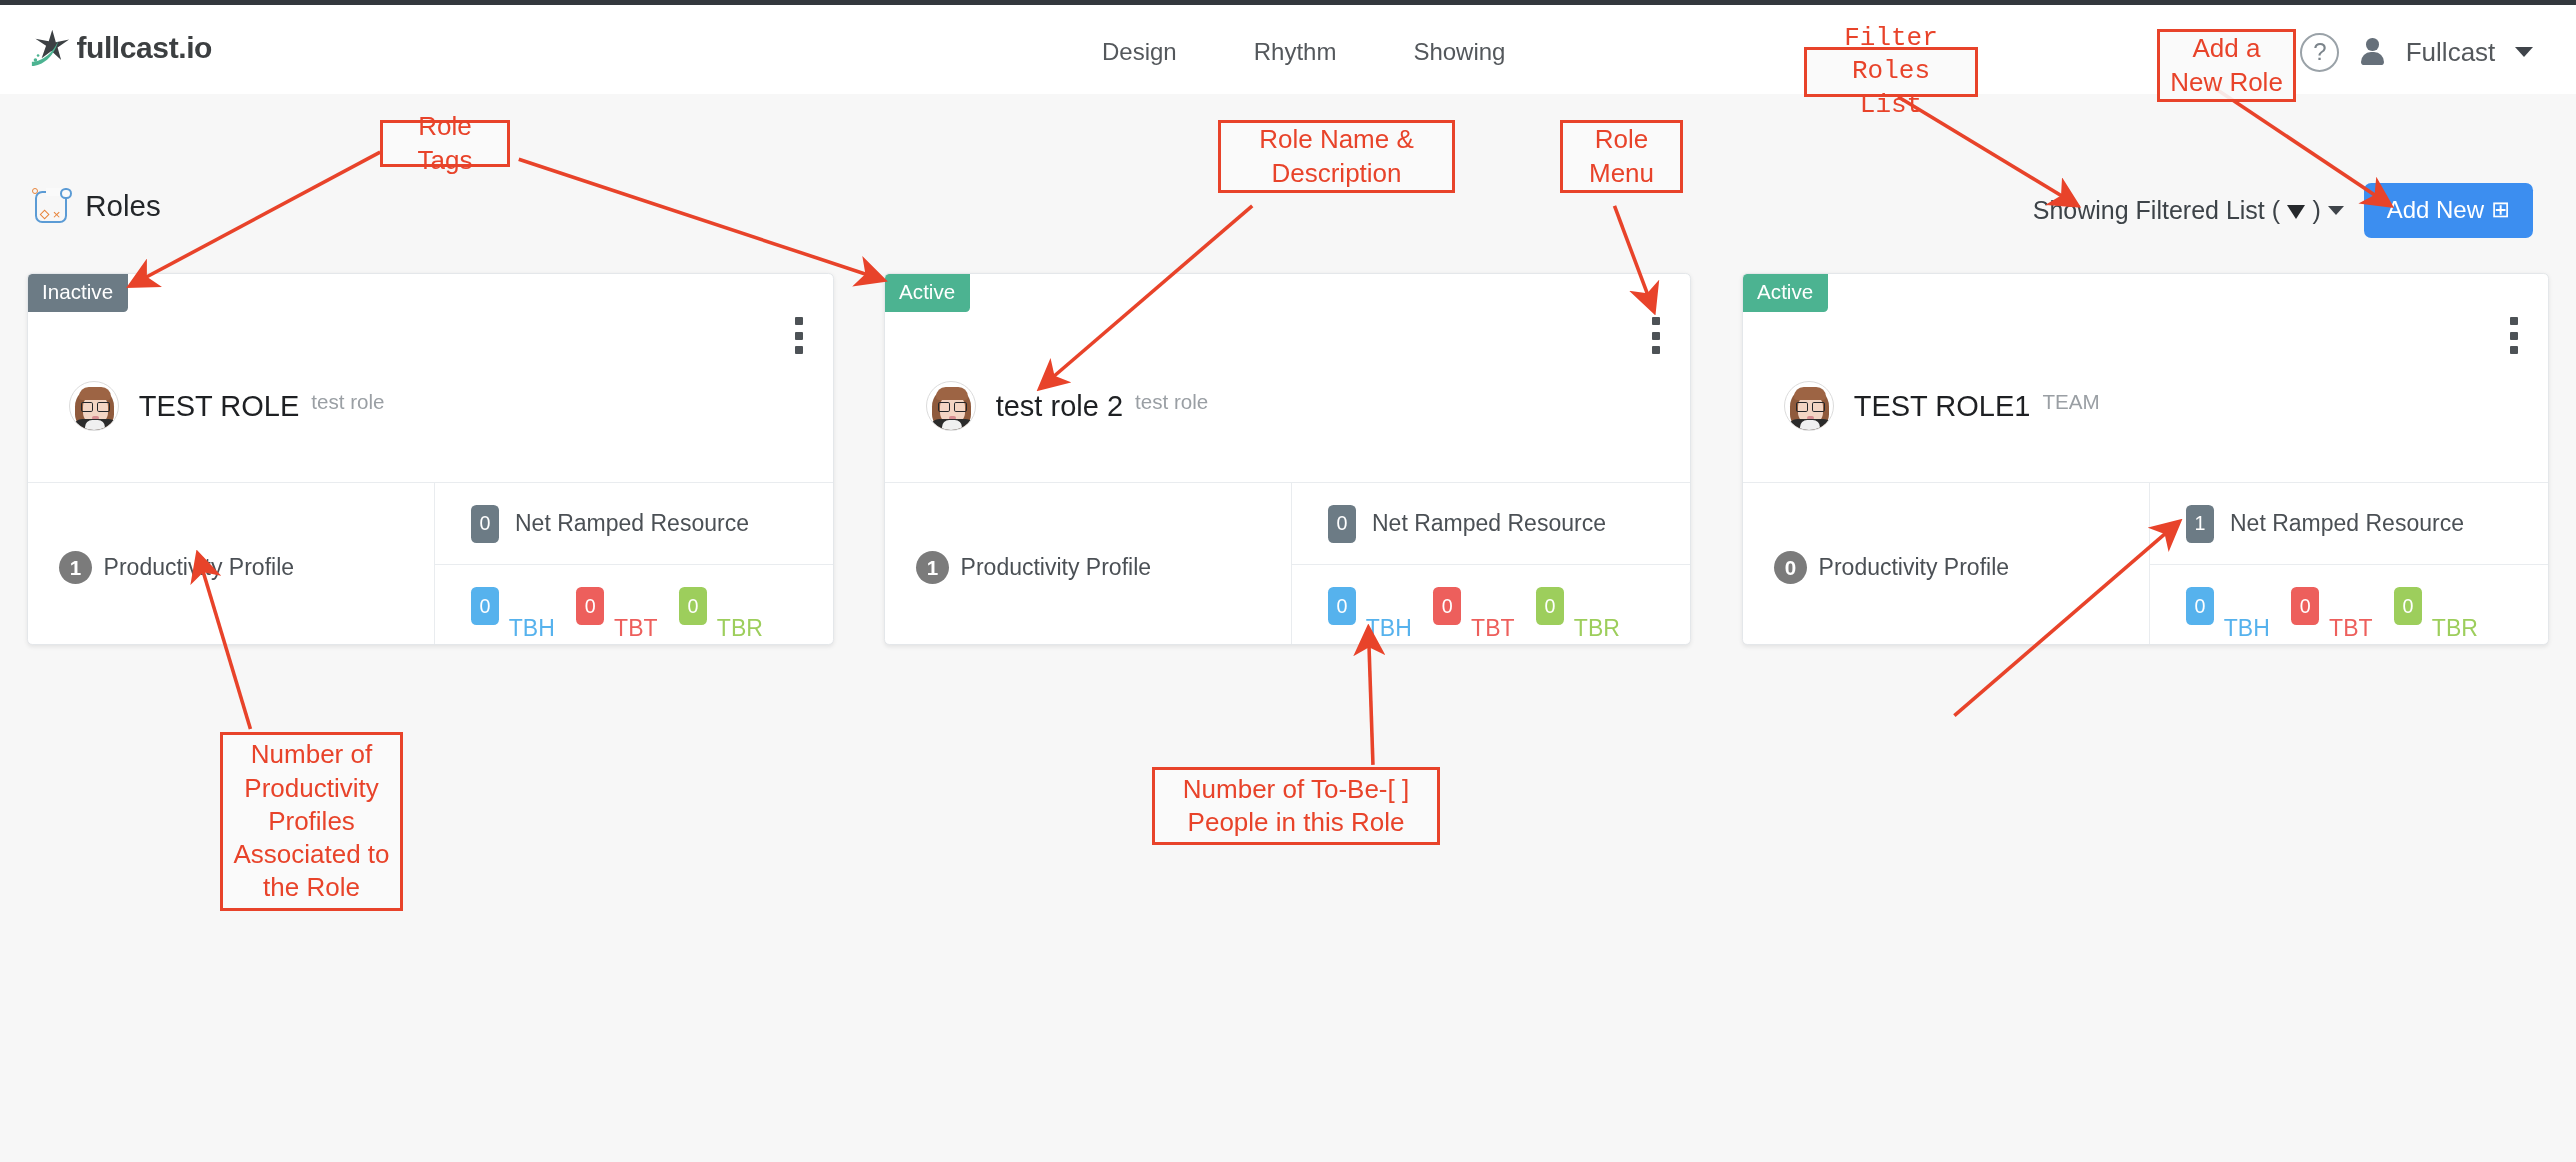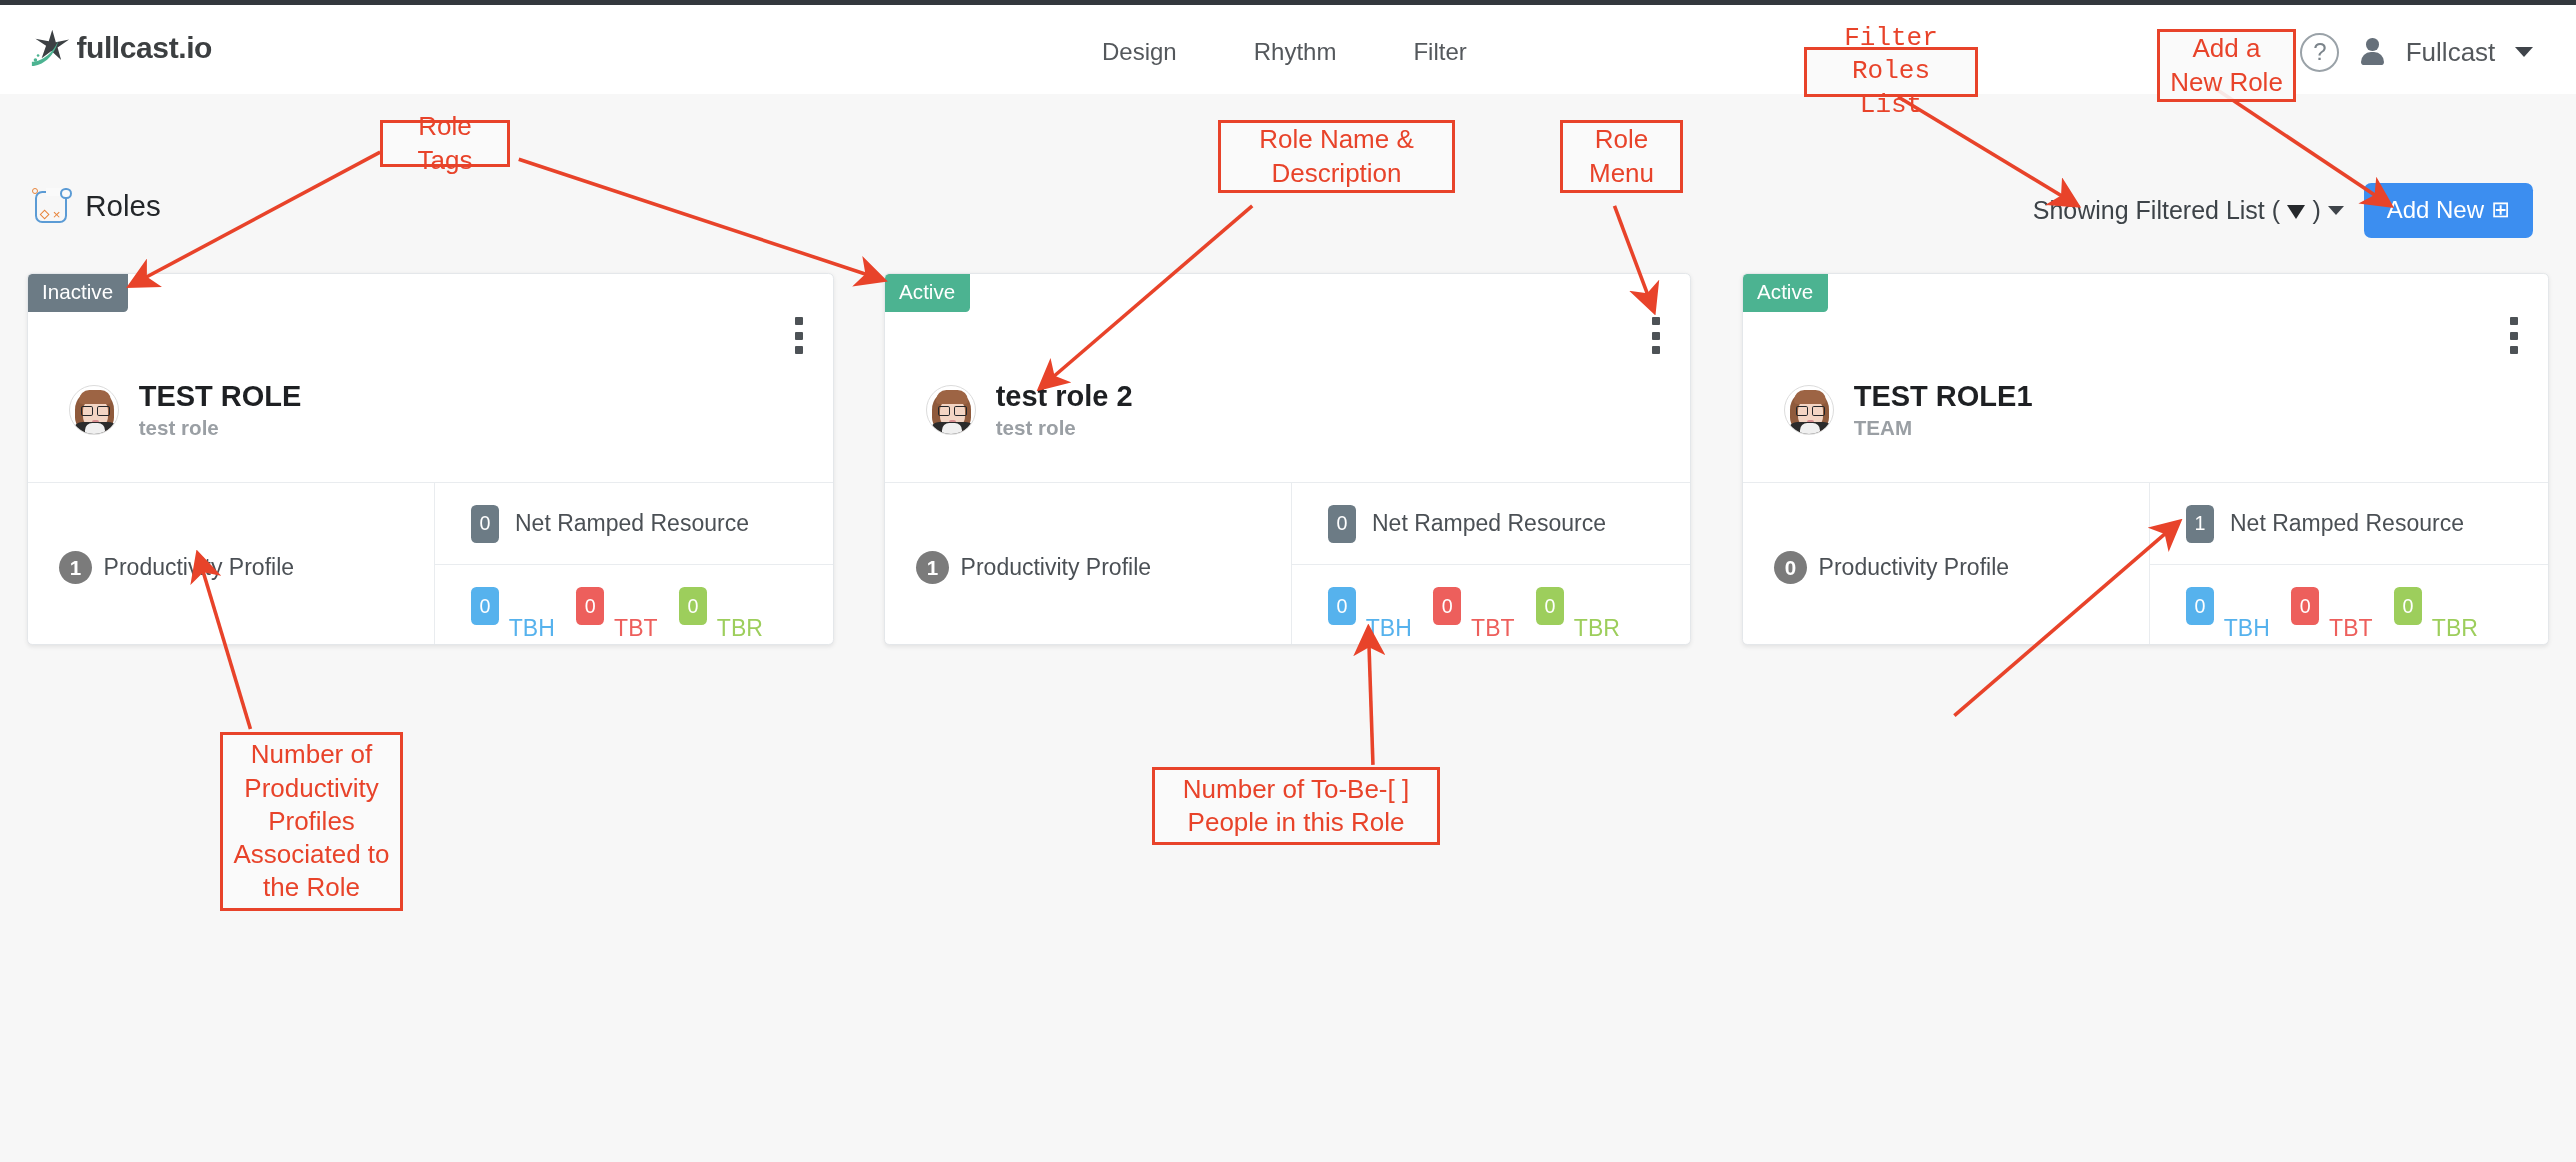--- a/index.html
+++ b/index.html
@@ -90,21 +90,21 @@
   .avatar .hair-back { position:absolute; left:5.4px; top:4.5px; width:39px; height:43px; border-radius:19.7px 19.7px 16px 16px; background:#8f5a3c; }
   .avatar .face { position:absolute; left:12.5px; top:11.6px; width:25px; height:30px; border-radius:12.5px 12.5px 11.6px 11.6px; background:#f3d5c4; }
   .avatar .fringe { position:absolute; left:9px; top:4.5px; width:32px; height:13.4px; border-radius:16px 16px 5.4px 5.4px; background:#9d6444; }
   .avatar .glasses { position:absolute; left:10.7px; top:19.7px; width:29px; height:8px; }
   .avatar .glasses::before, .avatar .glasses::after { content:""; position:absolute; top:0; width:10.7px; height:8px; border:1.8px solid #23262a; border-radius:1.8px; }
   .avatar .glasses::before { left:0; }
   .avatar .glasses::after { right:0; }
   .avatar .mouth { position:absolute; left:21.5px; top:34px; width:7.2px; height:3.6px; border-radius:3.6px; background:#d88e92; }
   .avatar .shoulders { position:absolute; left:1.8px; bottom:0; width:47px; height:11.6px; background:#2b2b2b; border-radius:10.7px 10.7px 0 0; }
   .avatar .collar { position:absolute; left:15px; bottom:0; width:19.7px; height:10.7px; background:#f0f0f0; border-radius:7.2px 7.2px 0 0; }
-  .identity-text { display: flex; flex-direction: column; gap: 5px; font-weight: bold; }
+  .identity-text { display: flex; flex-direction: row; gap: 12px; }
   .role-name { font-size: 29px; color: #1e2023; line-height: 1.05; }
   .role-desc { font-size: 20.6px; color: #9a9fa4; line-height: 1.05; }
 
   .card-bottom { position: absolute; left: 0; top: 208px; width: 100%; height: 165px; border-top: 0.9px solid #e9ecef; display: flex; }
   .bottom-left { width: 407px; border-right: 0.9px solid #e9ecef; position: relative; }
   .bottom-right { flex: 1; display: flex; flex-direction: column; }
   .nrr-row { height: 82px; border-bottom: 0.9px solid #e9ecef; display: flex; align-items: center; padding-left: 36px; gap: 16px; }
   .tb-row { flex: 1; display: flex; align-items: center; padding-left: 36px; gap: 21.5px; }
 
   .pp-item { position: absolute; left: 31px; top: 68px; display: flex; align-items: center; gap: 11.6px; }
@@ -151,21 +151,21 @@
           <circle cx="6" cy="36" r="2" fill="#4cb391"></circle>
           <circle cx="9" cy="31" r="1.5" fill="#4cb391"></circle>
         </svg>
       </span>
       <span class="brand-text">fullcast.io</span>
     </div>
 
     <div class="nav">
       <span class="nav-item">Design</span>
       <span class="nav-item">Rhythm</span>
-      <span class="nav-item">Filter</span>
+      <span class="nav-item">Showing</span>
     </div>
 
     <div class="topright">
       <span class="help-icon">?</span>
       <span class="person-icon">
           <i class="head"></i>
           <i class="body"></i>
         </span>
       <span class="acct-name">Fullcast</span>
       <span class="caret-down"></span>

